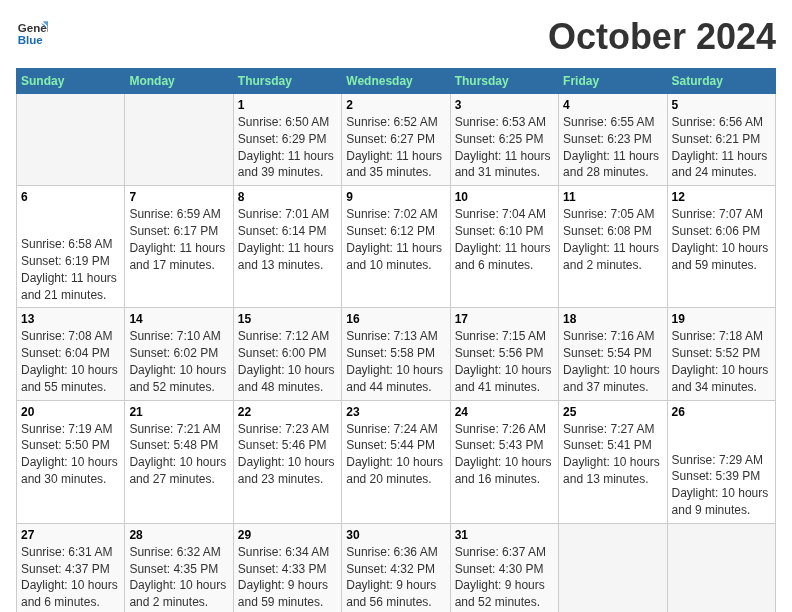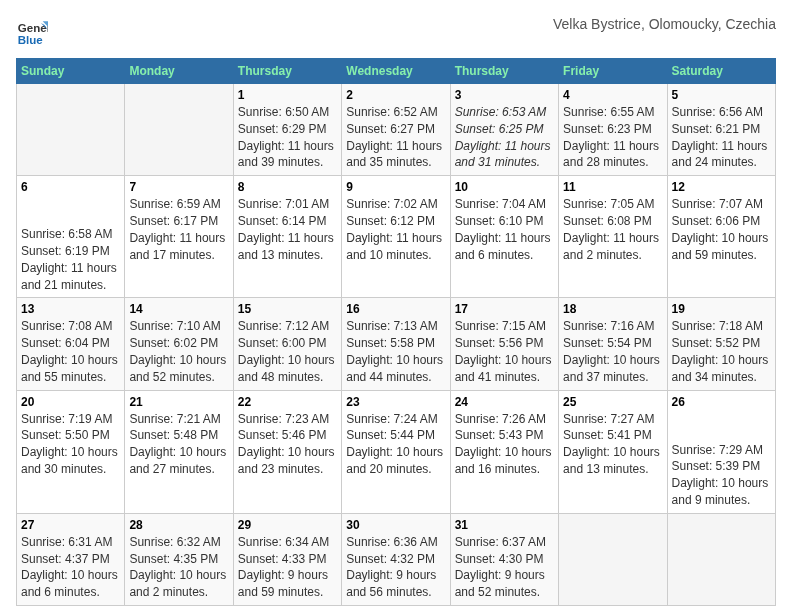--- a/index.html
+++ b/index.html
@@ -86,21 +86,21 @@
 <div class="header">
   <div class="logo">
     <svg class="logo-icon" viewBox="0 0 36 36">
       <text x="2" y="18" font-size="13" font-weight="bold" fill="#333" font-family="Arial">General</text>
       <text x="2" y="31" font-size="13" font-weight="bold" fill="#1a6bb5" font-family="Arial">Blue</text>
       <polygon points="28,8 36,16 32,10" fill="#1a6bb5"></polygon>
       <polygon points="30,6 36,12 36,6" fill="#5a9fd4"></polygon>
     </svg>
   </div>
   <div class="title-block">
-    <div class="subtitle">Velka Bystrice, Olomoucky, Czechia</div>
+    <div class="month-title">October 2024</div>
   </div>
 </div>
 
 <table class="calendar">
   <thead>
     <tr>
     <th>Sunday</th>
         <th>Monday</th>
         <th>Thursday</th>
         <th>Wednesday</th>
@@ -120,21 +120,21 @@
 Daylight: 11 hours and 39 minutes.</div>
         </td>
         <td>
           <span class="day-number">2</span>
           <div class="day-info" style="white-space: pre-line;">Sunrise: 6:52 AM
 Sunset: 6:27 PM
 Daylight: 11 hours and 35 minutes.</div>
         </td>
         <td>
           <span class="day-number">3</span>
-          <div class="day-info" style="white-space: pre-line; font-style: italic;">Sunrise: 6:53 AM
+          <div class="day-info" style="white-space: pre-line;">Sunrise: 6:53 AM
 Sunset: 6:25 PM
 Daylight: 11 hours and 31 minutes.</div>
         </td>
         <td>
           <span class="day-number">4</span>
           <div class="day-info" style="white-space: pre-line;">Sunrise: 6:55 AM
 Sunset: 6:23 PM
 Daylight: 11 hours and 28 minutes.</div>
         </td>
         <td>

